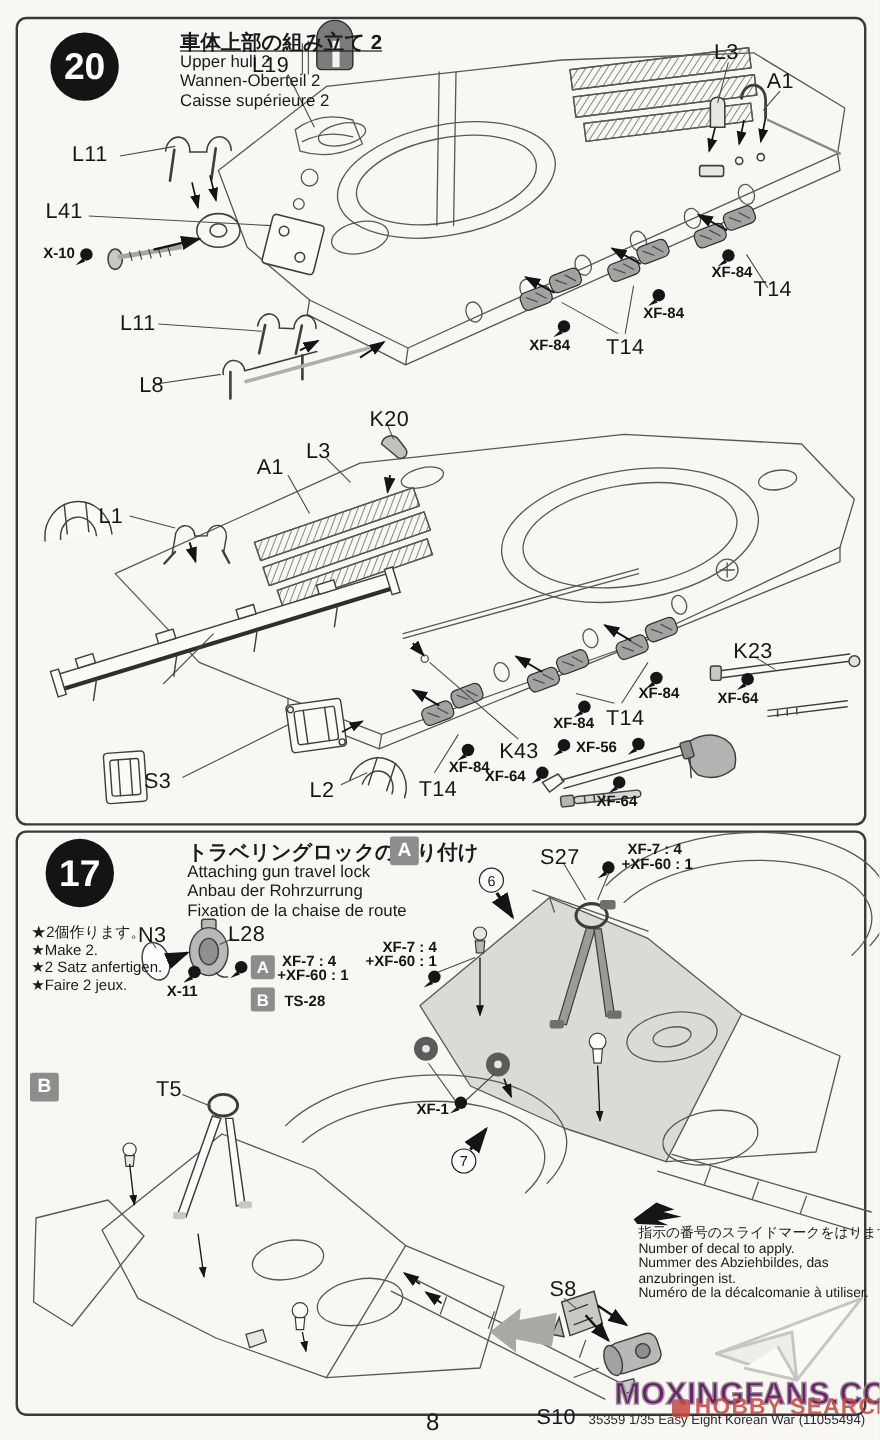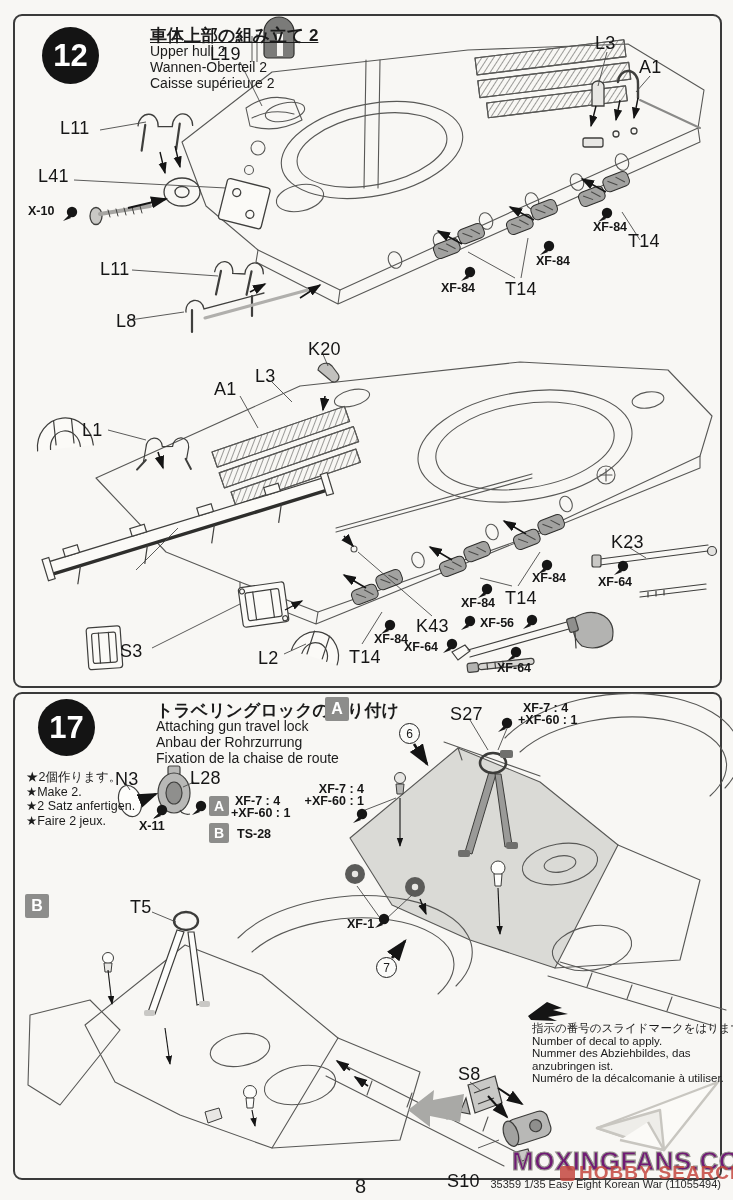--- a/index.html
+++ b/index.html
@@ -390,33 +390,33 @@
     </g>
 
     <g stroke="#c8c6c0" stroke-width="2.4" fill="#fbfaf7" stroke-linejoin="round">
       <path d="M597,1128 L718,1082 L664,1150 Z"></path>
       <path d="M597,1128 L660,1110 L664,1150 Z" fill="#eeede9"></path>
       <path d="M620,1140 L664,1150 L648,1122"></path>
     </g>
   </svg>
 
   <div class="badge-circle" style="left:42px;top:27px;">
-    <span>12</span>
+    <span>20</span>
   </div>
   <div class="t-ja" style="left:150px;top:24px;text-decoration:underline;">車体上部の組み立て 2</div>
   <div class="t-sub" style="left:150px;top:43px;">Upper hull 2</div>
   <div class="t-sub" style="left:150px;top:59px;">Wannen-Oberteil 2</div>
   <div class="t-sub" style="left:150px;top:75px;">Caisse supérieure 2</div>
 
   <span class="lbl" style="left:210px;top:44px;">L19</span>
   <span class="lbl" style="left:595px;top:33px;">L3</span>
   <span class="lbl" style="left:639px;top:57px;">A1</span>
   <span class="lbl" style="left:60px;top:118px;">L11</span>
   <span class="lbl" style="left:38px;top:166px;">L41</span>
-  <span class="plbl" style="left:28px;top:204px;">X-10</span>
+  <span class="plbl" style="left:36px;top:204px;">X-10</span>
   <span class="lbl" style="left:100px;top:259px;">L11</span>
   <span class="lbl" style="left:104px;top:311px;margin-left:12px;">L8</span>
   <span class="plbl" style="left:441px;top:281px;">XF-84</span>
   <span class="plbl" style="left:536px;top:254px;">XF-84</span>
   <span class="plbl" style="left:593px;top:220px;">XF-84</span>
   <span class="lbl" style="left:505px;top:279px;">T14</span>
   <span class="lbl" style="left:628px;top:231px;">T14</span>
 
   <span class="lbl" style="left:308px;top:339px;">K20</span>
   <span class="lbl" style="left:255px;top:366px;">L3</span>

